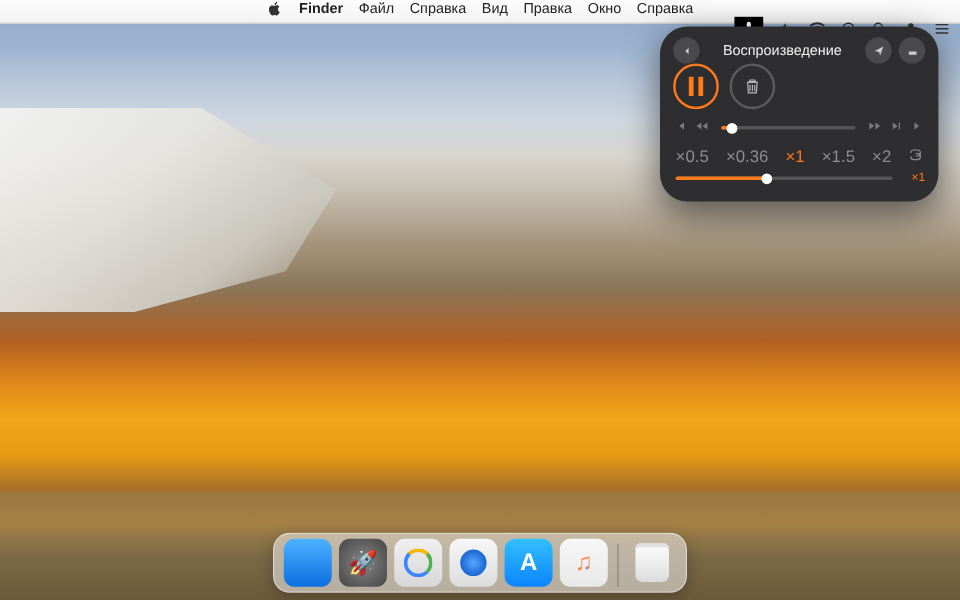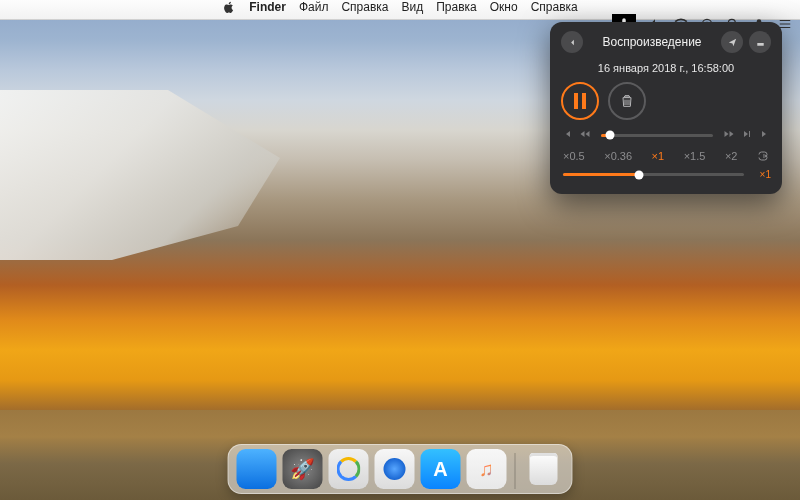--- a/index.html
+++ b/index.html
@@ -62,21 +62,21 @@
   .appstore{background:linear-gradient(#33c0ff,#0a84ff);}
   .appstore::after{content:"A";font-weight:600;}
   .itunes{background:linear-gradient(#f7f7f7,#e8e8e8);}
   .itunes::after{content:"♫";background:linear-gradient(135deg,#ff5fb4,#ff8a3c,#6a7bff);-webkit-background-clip:text;color:transparent;font-weight:700;}
   .trash{background:transparent;}
   .trash::after{content:"";width:28px;height:32px;background:linear-gradient(#fefefe,#dcdcdc);border-radius:4px 4px 6px 6px;box-shadow:inset 0 3px 0 #e0e0e0;}
 
   
   .panel {
     position:absolute; top:22px; right:18px; width:232px;
-    background:#2e2e30; border-radius:12px; padding:9px 11px 14px;
+    background:#2e2e30; border-radius:23px; padding:9px 11px 14px;
     color:#eee; font-size:11px; z-index:60;
     box-shadow:0 10px 30px rgba(0,0,0,.55);
   }
   .prow{display:flex;align-items:center;gap:6px;}
   .cbtn{width:22px;height:22px;border-radius:11px;background:#4a4a4c;display:flex;align-items:center;justify-content:center;color:#ccc;}
   .cbtn svg{width:11px;height:11px;fill:#ccc;}
   .ptitle{flex:1;text-align:center;font-size:12px;color:#f0f0f0;}
   .date{margin:9px 0 8px;text-align:center;font-size:11px;color:#e7e7e7;}
   .mainrow{display:flex;align-items:center;gap:9px;margin-bottom:8px;}
   .pause{width:38px;height:38px;border-radius:19px;border:2px solid #ff7a1a;display:flex;align-items:center;justify-content:center;}
@@ -85,21 +85,21 @@
   .meter .time{font-size:11px;color:#fff;margin-bottom:3px;}
   .bars{display:flex;gap:2px;justify-content:center;align-items:flex-end;height:13px;}
   .bars i{width:3px;background:#fff;}
   .trashbtn{width:38px;height:38px;border-radius:19px;border:2px solid #5b5b5d;display:flex;align-items:center;justify-content:center;}
   .trashbtn svg{width:16px;height:16px;fill:#b6b6b8;}
   .transport{display:flex;align-items:center;gap:6px;margin-bottom:8px;}
   .tbtn svg{width:12px;height:12px;fill:#7b7b7d;}
   .slider{flex:1;height:3px;background:#555;border-radius:2px;position:relative;margin:0 4px;}
   .slider .fill{position:absolute;left:0;top:0;bottom:0;background:#ff7a1a;border-radius:2px;}
   .slider .thumb{position:absolute;top:50%;width:9px;height:9px;border-radius:50%;background:#fff;transform:translate(-50%,-50%);}
-  .speeds{display:flex;justify-content:space-between;font-size:11px;margin-bottom:5px;padding:0 2px;}
+  .speeds{display:flex;justify-content:space-between;font-size:14px;margin-bottom:5px;padding:0 2px;}
   .speeds span{color:#8d8d8f;}
   .speeds .active{color:#ff7a1a;}
   .loopicon svg{width:12px;height:12px;fill:#8d8d8f;}
   .speedslider{height:3px;background:#555;border-radius:2px;position:relative;margin:0 2px;}
   .speedslider .fill{position:absolute;left:0;top:0;bottom:0;background:#ff7a1a;border-radius:2px;}
   .speedslider .thumb{position:absolute;top:50%;width:9px;height:9px;border-radius:50%;background:#fff;transform:translate(-50%,-50%);}
   .lastrow{display:flex;align-items:center;gap:6px;position:relative;}
 </style>
 </head>
 <body>
@@ -176,21 +176,20 @@
             <path d="M4 12l16-8-6 16-2-6-8-2z"></path>
           </svg>
       </div>
       <div class="cbtn">
         <svg viewBox="0 0 24 24">
             <path d="M12 3v10m0-10l-4 4m4-4l4 4M5 13v6h14v-6"></path>
           </svg>
       </div>
     </div>
 
-    <div class="date">16 января 2018 г., 16:58:00</div>
 
     <div class="mainrow">
       <div class="pause">
           <span></span>
           <span></span>
         </div>
       <div class="trashbtn">
         <svg viewBox="0 0 24 24">
             <path d="M6 7h12l-1 13H7L6 7zm3-3h6l1 2H8l1-2zM9 10v8m3-8v8m3-8v8" stroke="#b6b6b8" stroke-width="1.5" fill="none"></path>
           </svg>

